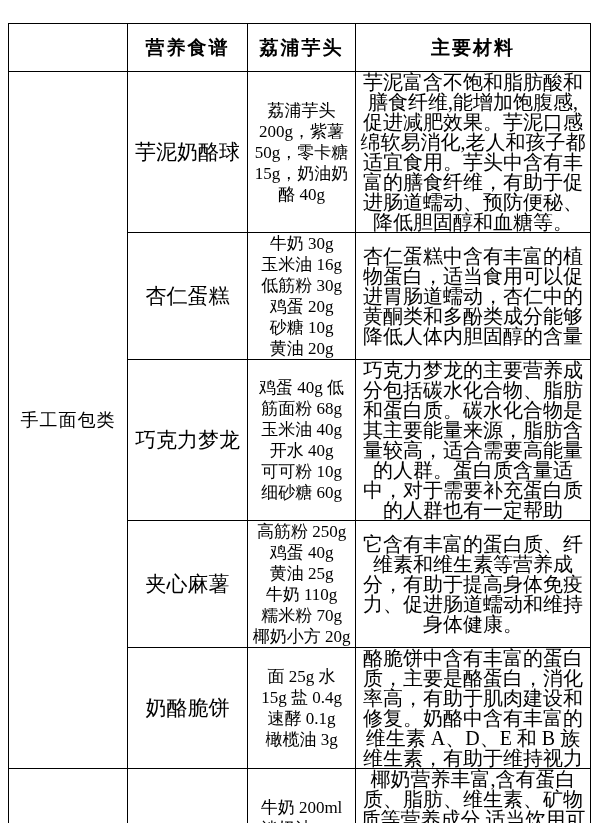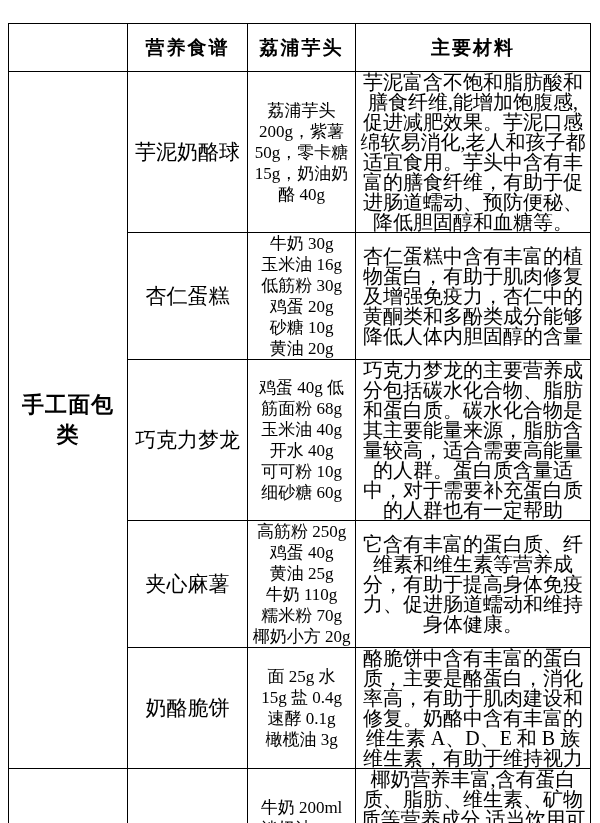--- a/index.html
+++ b/index.html
@@ -32,22 +32,22 @@
   tr.r4 { height: 122px; }
   tr.r5 { height: 102px; }
   tr.r6 { height: 121px; }
 
   th.hcell {
     font-size: 19px;
     font-weight: bold;
     letter-spacing: 2px;
   }
   td.cat {
-    font-size: 22px;
-    font-weight: bold;
+    font-size: 18px;
+    font-weight: normal;
     letter-spacing: 1px;
   }
   td.recipe {
     font-size: 21px;
   }
   td.materials {
     font-size: 17px;
     line-height: 21px;
     white-space: pre-line;
     padding: 0 2px;
@@ -90,21 +90,21 @@
       </tr>
 
       <tr class="r2">
         <td class="recipe">杏仁蛋糕</td>
         <td class="materials">牛奶 30g
 玉米油 16g
 低筋粉 30g
 鸡蛋 20g
 砂糖 10g
 黄油 20g</td>
-        <td class="analysis">杏仁蛋糕中含有丰富的植物蛋白，有助于肌肉修复及增强免疫力，杏仁中的黄酮类和多酚类成分能够降低人体内胆固醇的含量</td>
+        <td class="analysis">杏仁蛋糕中含有丰富的植物蛋白，适当食用可以促进胃肠道蠕动，杏仁中的黄酮类和多酚类成分能够降低人体内胆固醇的含量</td>
       </tr>
 
       <tr class="r3">
         <td class="recipe">巧克力梦龙</td>
         <td class="materials">鸡蛋 40g 低
 筋面粉 68g
 玉米油 40g
 开水 40g
 可可粉 10g
 细砂糖 60g</td>

